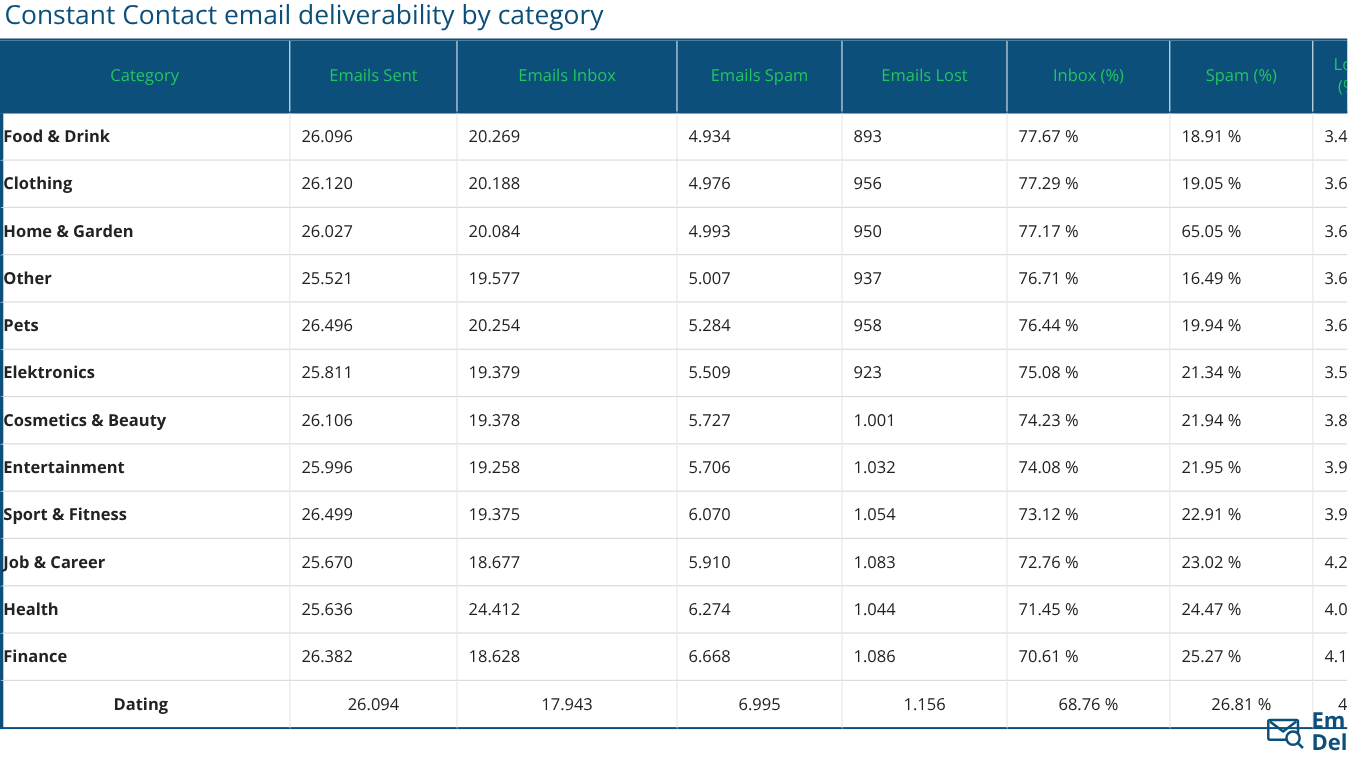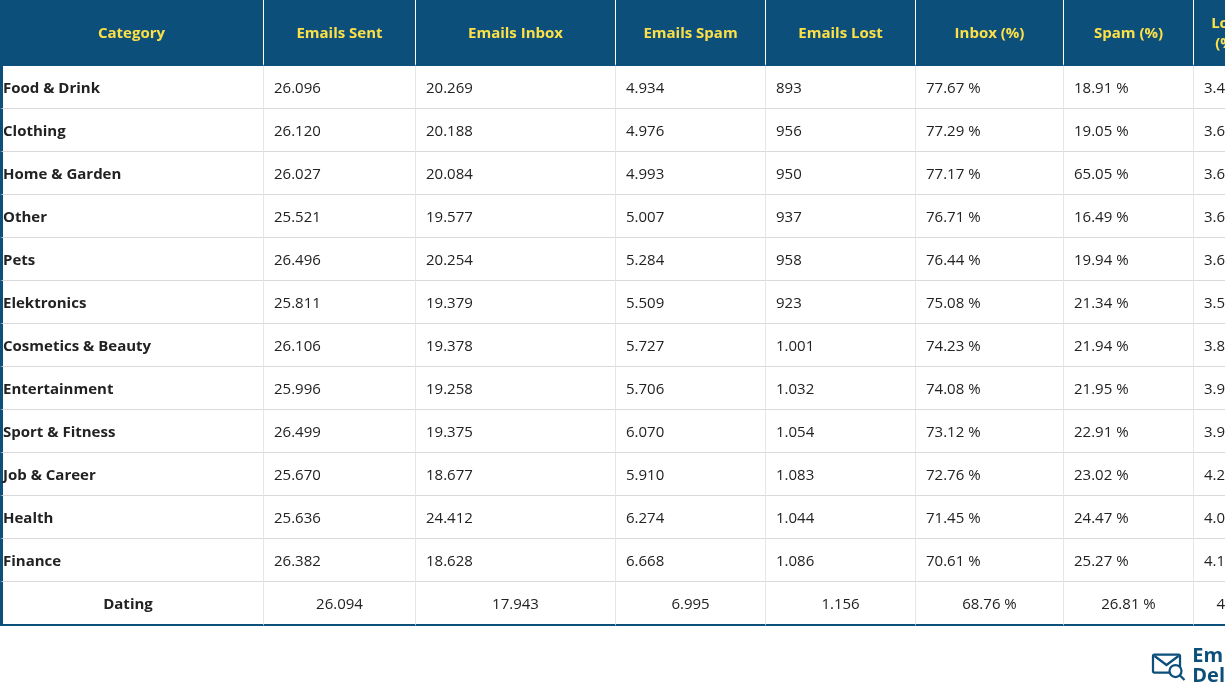--- a/index.html
+++ b/index.html
@@ -32,22 +32,22 @@
   }
   table {
     border-collapse: separate;
     border-spacing: 0;
     width: 1260px;
     table-layout: fixed;
     font-size: 15px;
   }
   thead th {
     background: #0b4f7a;
-    color: #fde047;
-    font-weight: 700;
+    color: #22c55e;
+    font-weight: 400;
     padding: 12px 8px;
     border-right: 1px solid #ffffff;
     border-bottom: 2px solid #0b4f7a;
   }
   thead th:last-child { border-right: none; }
   tbody td {
     border-bottom: 1px solid #d9d9d9;
     border-right: 1px solid #e6e6e6;
     padding: 11px 10px 11px 10px;
     color: #222;
@@ -84,20 +84,21 @@
     font-size: 20px;
     line-height: 1;
   }
   .logo-corner .text-stack { display: flex; flex-direction: column; }
   .logo-corner svg { width: 36px; height: 36px; display: block; }
 </style>
 </head>
 <body>
 
 <div class="page">
+  <h1 class="title">Constant Contact email deliverability by category</h1>
 
   <div class="table-wrap">
     <table>
       <colgroup>
         <col class="c-cat">
           <col class="c-sent">
           <col class="c-inbox">
           <col class="c-spam">
         <col class="c-lost">
           <col class="c-inboxp">

